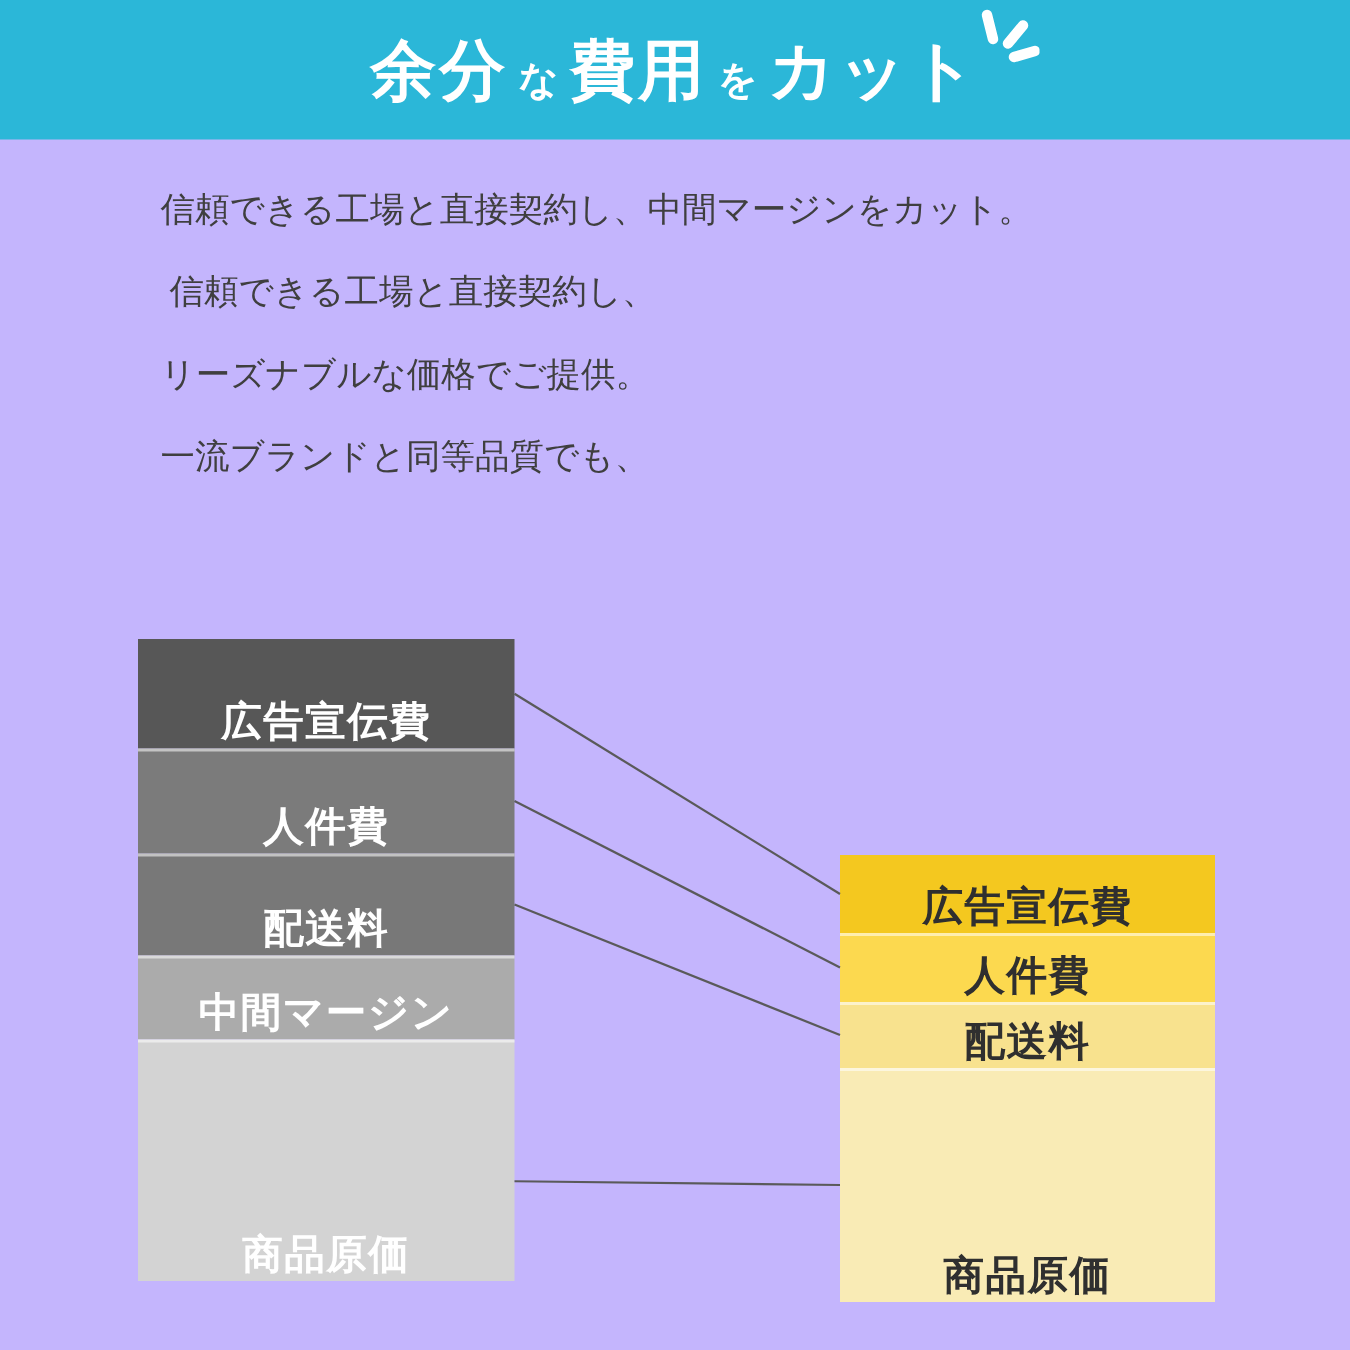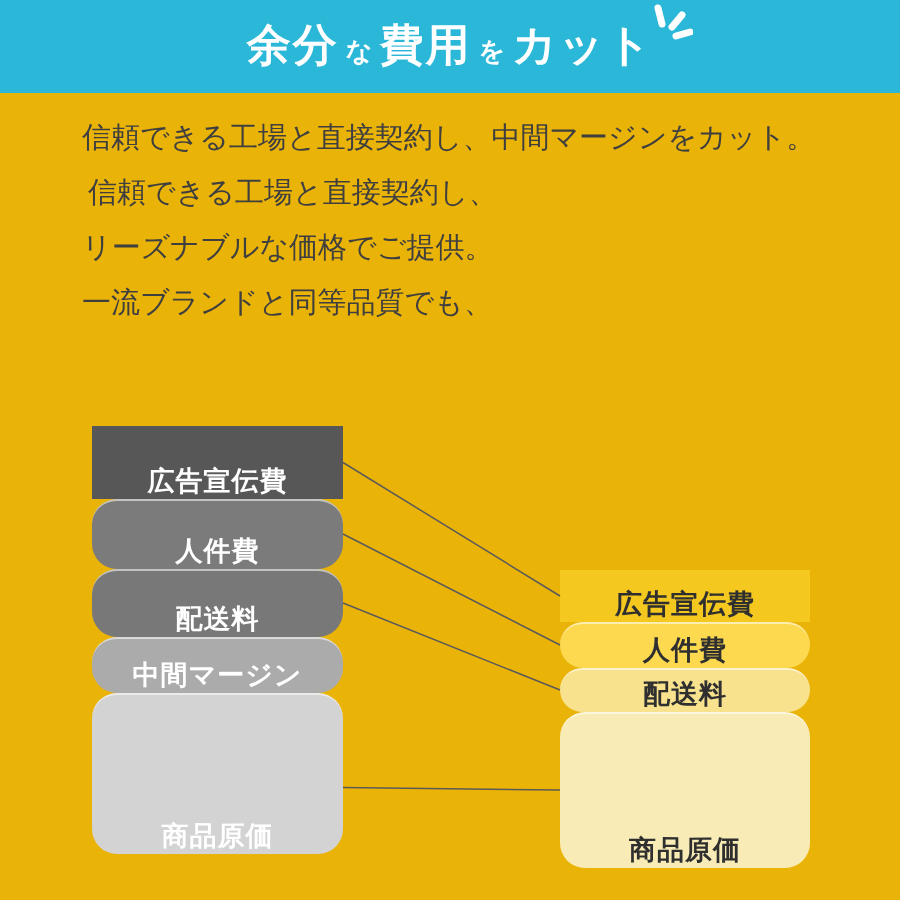--- a/index.html
+++ b/index.html
@@ -1,48 +1,48 @@
 <!DOCTYPE html>
 <html><head>
 <meta charset="utf-8">
 <style>
   html,body{margin:0;padding:0;background:#fff;}
   .page{
-    position:relative;width:900px;height:900px;background:#eab308;overflow:hidden;
-    font-family:Liberation Mono, monospace;
+    position:relative;width:900px;height:900px;background:#c4b5fd;overflow:hidden;
+    font-family:Liberation Sans, sans-serif;
   }
   
   .header{
     position:absolute;left:0;top:0;width:900px;height:93px;
     background:#2bb7d8;
     display:flex;align-items:baseline;justify-content:center;
     color:#ffffff;
   }
   .header-inner{display:flex;align-items:baseline;padding-top:18px;}
   .t-big{font-size:44px;font-weight:bold;letter-spacing:2px;line-height:60px;}
   .t-small{font-size:26px;font-weight:bold;margin:0 7px;line-height:60px;}
   .sparkle{position:relative;width:0;height:0;}
   .sparkle svg{position:absolute;left:-4px;top:-58px;}
   
   .intro{
-    position:absolute;left:82px;top:112px;width:770px;
-    color:#3f3f3f;font-size:29px;line-height:55px;font-weight:500;
+    position:absolute;left:107px;top:112px;width:770px;
+    color:#3f3f3f;font-size:23px;line-height:55px;font-weight:500;
   }
   .intro p{margin:0;white-space:nowrap;}
   .intro p.indent{padding-left:6px;}
   
   .bar{position:absolute;display:flex;flex-direction:column;}
   .bar-before{left:92px;top:426px;width:251px;}
   .bar-after{left:560px;top:570px;width:250px;}
   .seg{
     display:flex;align-items:flex-end;justify-content:center;
     font-size:27px;font-weight:bold;letter-spacing:1px;
     box-sizing:border-box;
   }
-  .bar .seg + .seg{border-top:2px solid rgba(255,255,255,0.55);border-radius:25px;}
+  .bar .seg + .seg{border-top:2px solid rgba(255,255,255,0.55);}
   .connector-svg{position:absolute;left:0;top:0;pointer-events:none;}
 </style>
 </head>
 <body>
 
 <div class="page">
 
   <div class="header" style="background: rgb(43, 183, 216); color: rgb(255, 255, 255);">
     <div class="header-inner">
       <span class="t-big">余分</span>

